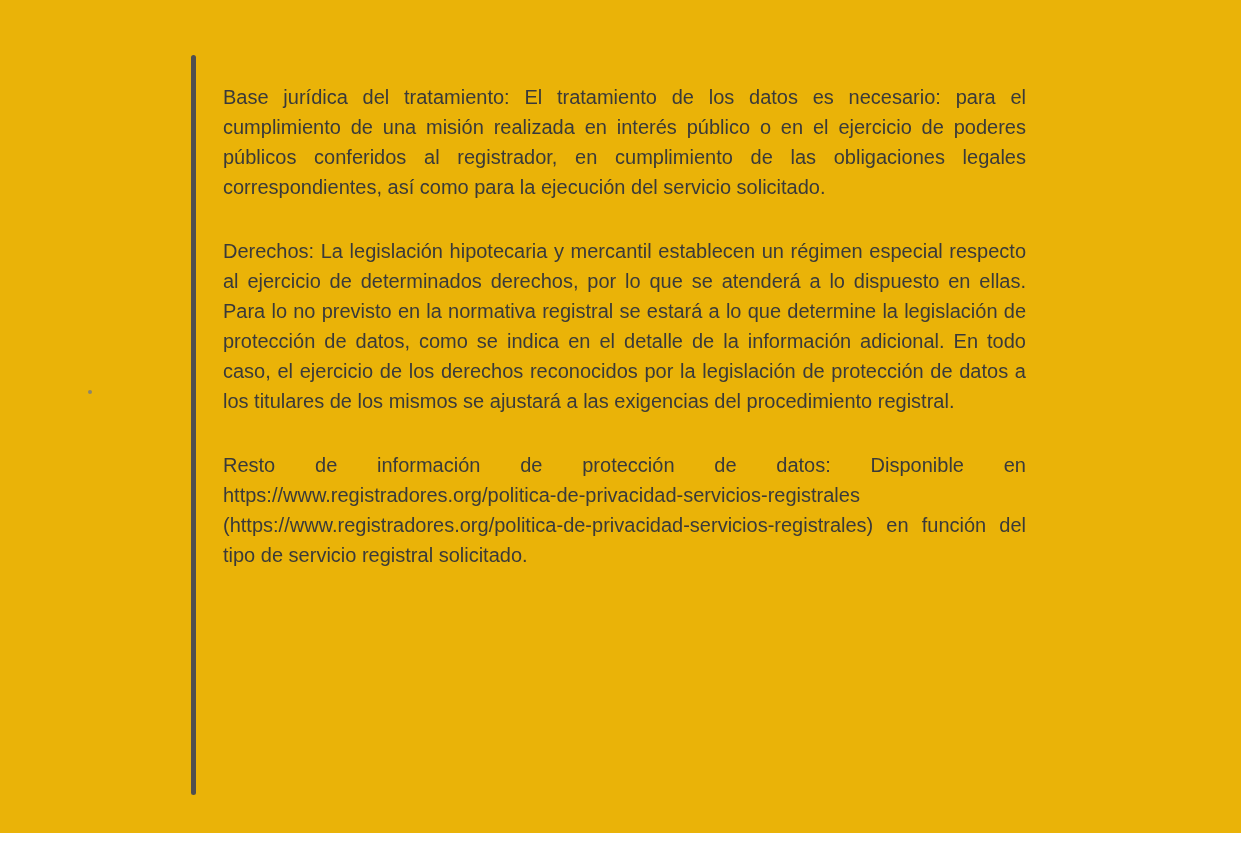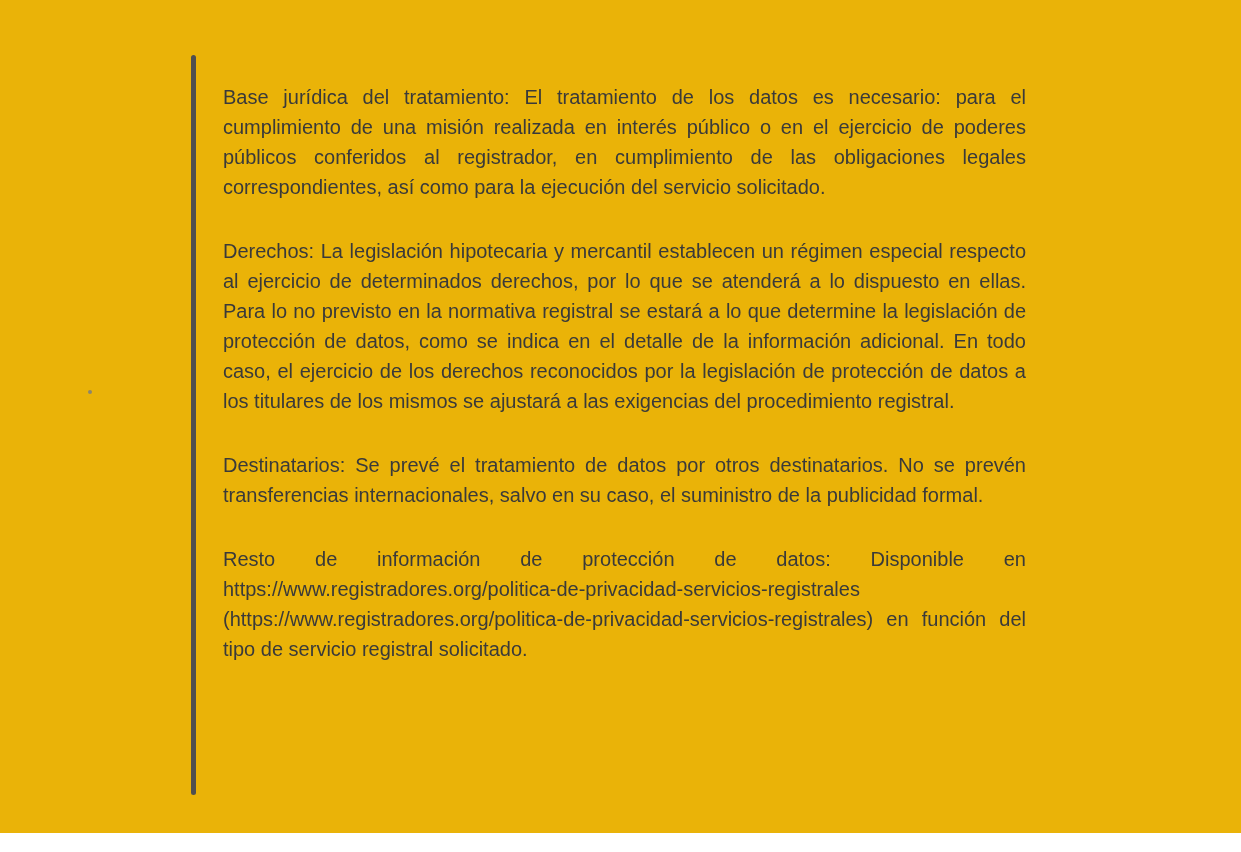--- a/index.html
+++ b/index.html
@@ -57,17 +57,16 @@
 
 <div class="canvas">
 
   <div class="quote-bar"></div>
 
   <div class="stray-dot"></div>
 
   <div class="text-col">
     <p>Base jurídica del tratamiento: El tratamiento de los datos es necesario: para el cumplimiento de una misión realizada en interés público o en el ejercicio de poderes públicos conferidos al registrador, en cumplimiento de las obligaciones legales correspondientes, así como para la ejecución del servicio solicitado.</p>
     <p>Derechos: La legislación hipotecaria y mercantil establecen un régimen especial respecto al ejercicio de determinados derechos, por lo que se atenderá a lo dispuesto en ellas. Para lo no previsto en la normativa registral se estará a lo que determine la legislación de protección de datos, como se indica en el detalle de la información adicional. En todo caso, el ejercicio de los derechos reconocidos por la legislación de protección de datos a los titulares de los mismos se ajustará a las exigencias del procedimiento registral.</p>
-    <p>Destinatarios: Se prevé el tratamiento de datos por otros destinatarios. No se prevén transferencias internacionales, salvo en su caso, el suministro de la publicidad formal.</p>
     <p>Resto de información de protección de datos: Disponible en https://www.registradores.org/politica-de-privacidad-servicios-registrales (https://www.registradores.org/politica-de-privacidad-servicios-registrales) en función del tipo de servicio registral solicitado.</p>
   </div>
 
 </div>
 
 </body></html>

